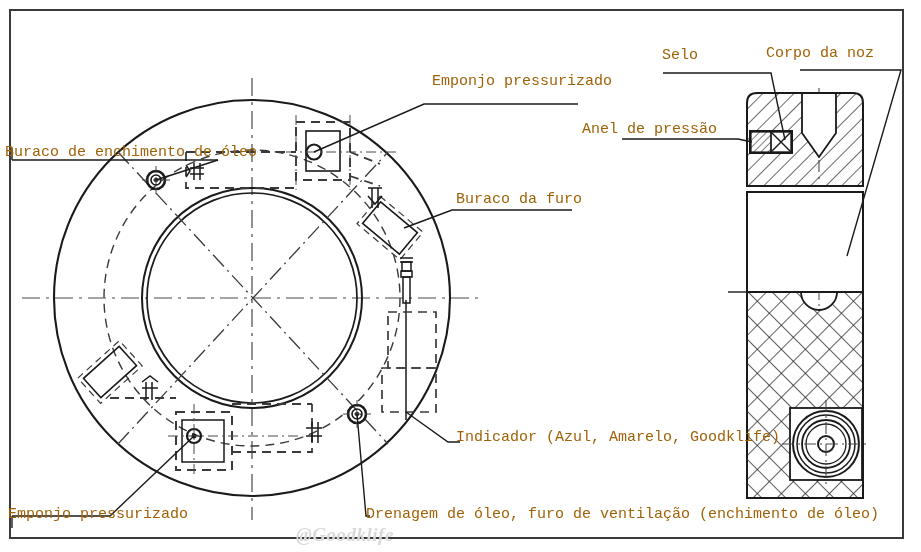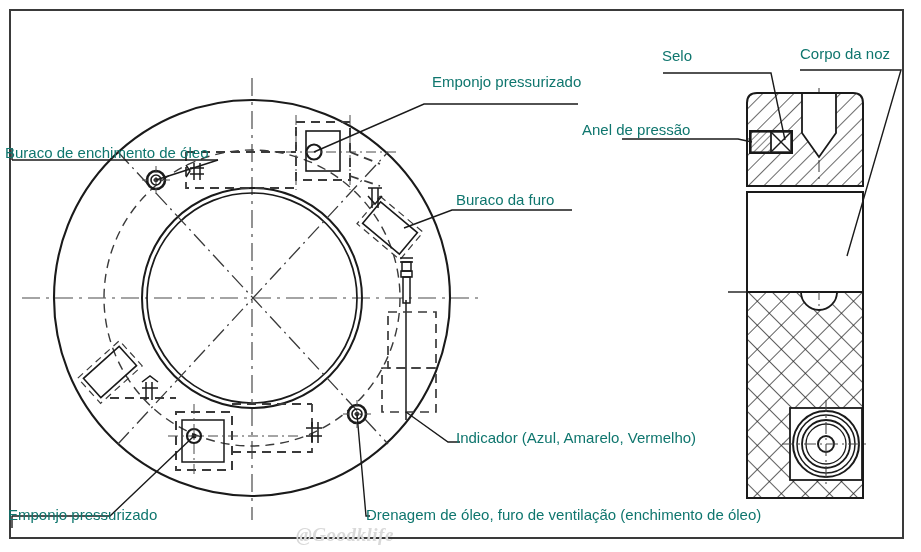--- a/index.html
+++ b/index.html
@@ -19,23 +19,23 @@
   }
   #drawing {
     position: absolute;
     left: 0;
     top: 0;
     width: 921px;
     height: 552px;
   }
   .lbl {
     position: absolute;
-    font-family: Liberation Sans, sans-serif;
+    font-family: Liberation Mono, monospace;
     font-size: 15px;
-    color: #0f766e;
+    color: #a16207;
     white-space: nowrap;
     line-height: 1;
   }
   .wm {
     position: absolute;
     font-family: "Liberation Serif", serif;
     font-style: italic;
     font-weight: bold;
     font-size: 19px;
     color: #d9d9d9;
@@ -277,27 +277,27 @@
       </g>
     </g>
   </svg>
 
   <div class="lbl" style="left:5px; top:136px;margin-top:9px;">Buraco de enchimento de óleo</div>
 
   <div class="lbl" style="left:432px; top:74px;">Emponjo pressurizado</div>
 
   <div class="lbl" style="left:456px; top:192px;">Buraco da furo</div>
 
-  <div class="lbl" style="left:456px; top:430px;">Indicador (Azul, Amarelo, Vermelho)</div>
+  <div class="lbl" style="left:456px; top:430px;">Indicador (Azul, Amarelo, Goodklife)</div>
 
   <div class="lbl" style="left:8px; top:507px;">Emponjo pressurizado</div>
 
   <div class="lbl" style="left:366px; top:507px;">Drenagem de óleo, furo de ventilação (enchimento de óleo)</div>
 
   <div class="lbl" style="left:662px; top:48px;">Selo</div>
 
-  <div class="lbl" style="left:800px; top:46px;">Corpo da noz</div>
+  <div class="lbl" style="left:766px; top:46px;">Corpo da noz</div>
 
   <div class="lbl" style="left:582px; top:122px;text-align:center;">Anel de pressão</div>
 
   <div class="wm" style="left:296px; top:480px;margin-top:44px;">@Goodklife</div>
 
 </div>
 
 </body></html>

